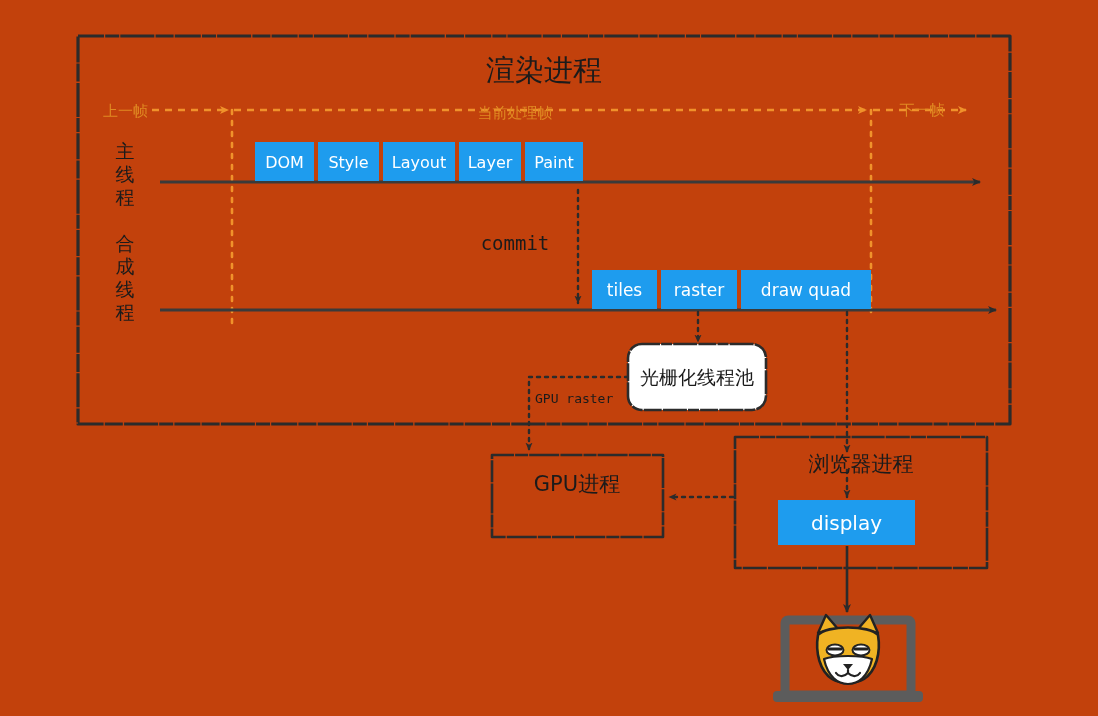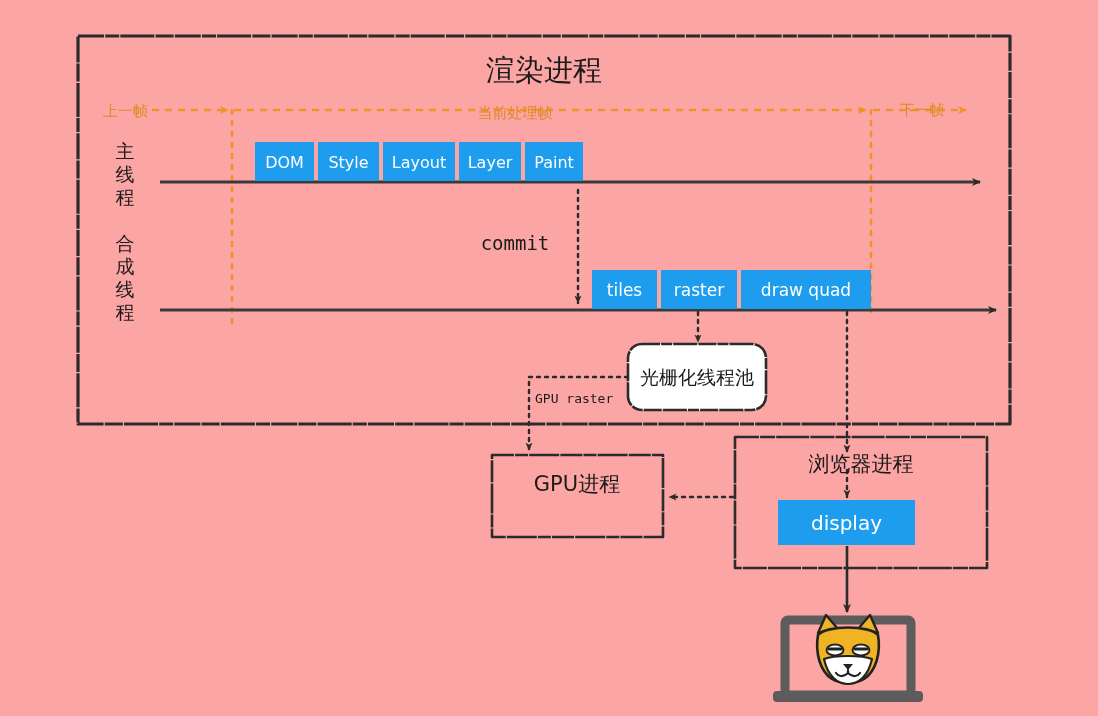--- a/index.html
+++ b/index.html
@@ -10,21 +10,21 @@
   body {
     width: 1098px;
     height: 716px;
     font-family: "Liberation Sans", sans-serif;
     overflow: hidden;
   }
   #canvas {
     position: relative;
     width: 1098px;
     height: 716px;
-    background: #fca5a5;
+    background: #c2410c;
   }
   svg.layer {
     position: absolute;
     top: 0;
     left: 0;
     width: 1098px;
     height: 716px;
   }
   .hand-text {
     font-family: "DejaVu Sans", sans-serif;

